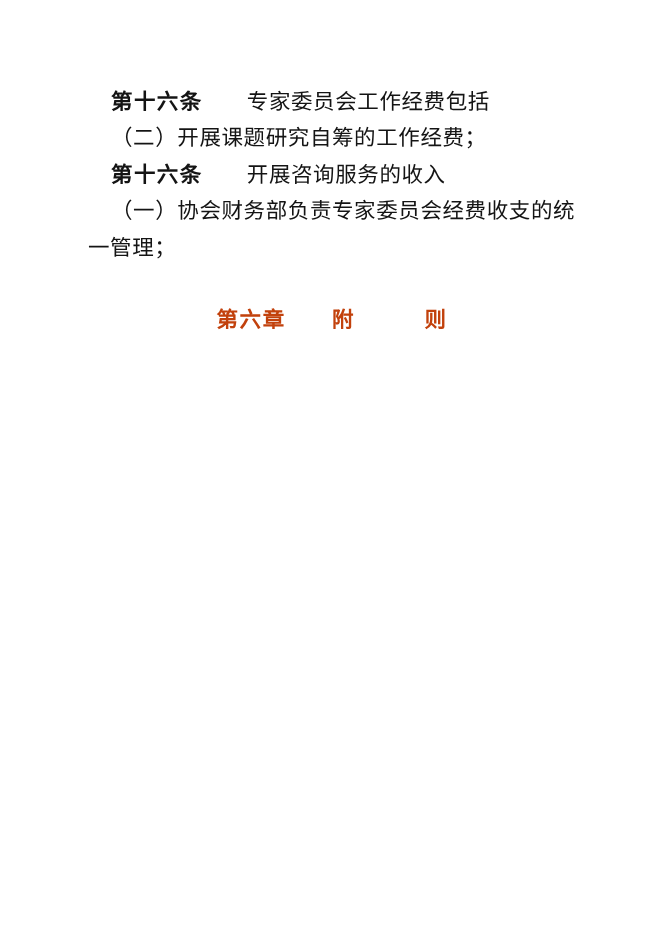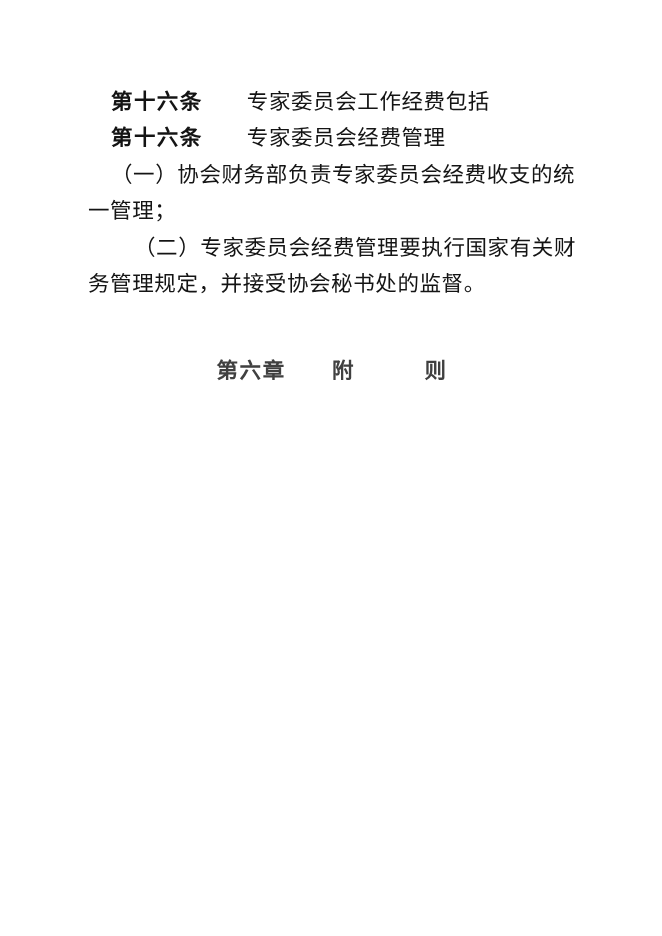--- a/index.html
+++ b/index.html
@@ -59,24 +59,24 @@
     text-align-last: left;
     text-indent: 46px;
   }
 
   
   .chapter {
     font-family: "DejaVu Serif", "Liberation Serif", serif;
     font-size: 21.5px;
     line-height: 36.4px;
     font-weight: bold;
-    color: #404040;
+    color: #c2410c;
     text-align: center;
     letter-spacing: 1.6px;
-    margin: 14px;
+    margin: 0;
     white-space: pre;
   }
 
   .spacer {
     height: 36.4px;
   }
 
   .spacer-half {
     height: 18px;
   }
@@ -95,25 +95,25 @@
 </style>
 </head>
 <body>
 
 <div class="page">
 
   <div class="content">
 
     <p class="line indent-1"><span class="art-no">第十六条</span><span>　　</span><span>专家委员会工作经费包括</span></p>
 
+    <p class="line indent-1">（二）开展课题研究自筹的工作经费；</p>
 
-    <p class="line indent-1"><span class="art-no">第十六条</span><span>　　</span><span>专家委员会经费管理</span></p>
+    <p class="line indent-1"><span class="art-no">第十六条</span><span>　　</span><span>开展咨询服务的收入</span></p>
 
     <p class="line indent-1">（一）协会财务部负责专家委员会经费收支的统一管理；</p>
-    <p class="para para-just">（二）专家委员会经费管理要执行国家有关财务管理规定，并接受协会秘书处的监督。</p>
 
     <div class="spacer"></div>
 
     <p class="chapter">第六章　　附　　　则</p>
 
     <div class="spacer"></div>
     <div class="spacer-half"></div>
 
 
 

